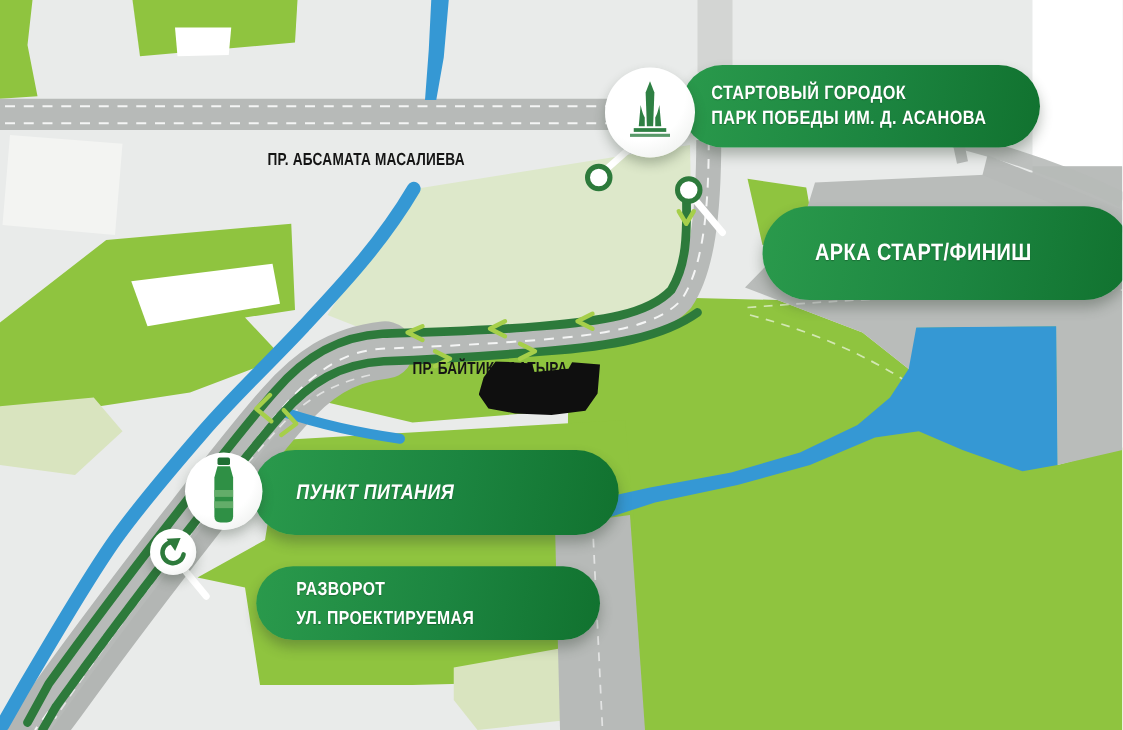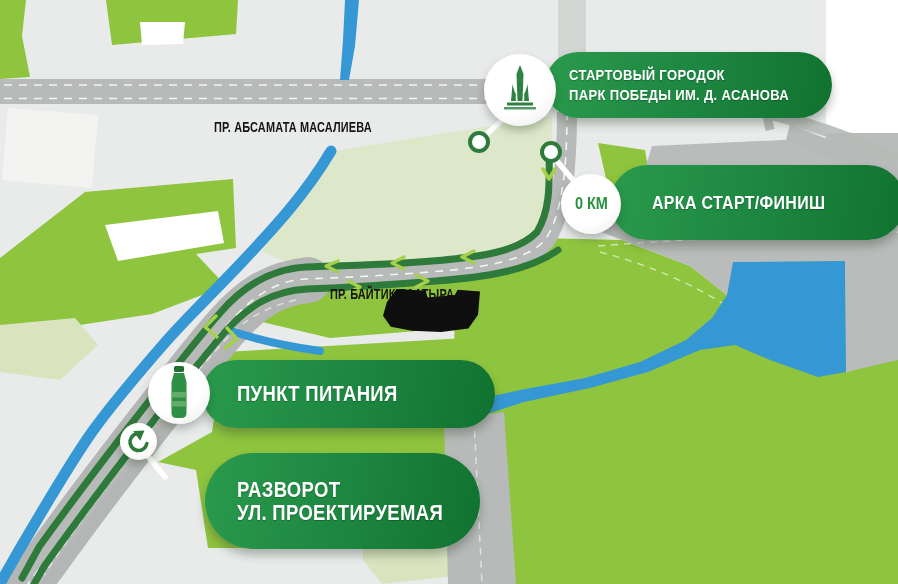--- a/index.html
+++ b/index.html
@@ -32,22 +32,22 @@
   .ring{fill:#fff;stroke:var(--route-green);stroke-width:4}
 
   
   .pill{position:absolute;z-index:3;color:#fff;border-radius:999px;
         background:linear-gradient(100deg,var(--pill-light) 0%,#1c8540 55%,var(--pill-dark) 100%);
         box-shadow:0 6px 10px rgba(40,55,40,.33);display:flex;flex-direction:column;justify-content:center;}
   .pill .line{font-weight:bold;transform:scaleX(.84);transform-origin:left center;
         letter-spacing:.4px;white-space:nowrap;text-shadow:0 1px 1px rgba(0,0,0,.25);}
   .pill-start{left:545px;top:52px;width:263px;height:66px;padding-left:24px;font-size:15.5px;line-height:20px;}
   .pill-arch{left:610px;top:165px;width:253px;height:75px;padding-left:42px;font-size:19px;}
-  .pill-food{left:202px;top:360px;width:258px;height:68px;padding-left:35px;font-size:22px;}
-  .pill-turn{left:205px;top:453px;width:243px;height:96px;padding-left:32px;font-size:22px;line-height:23px;}
+  .pill-food{left:202px;top:360px;width:258px;height:68px;padding-left:35px;font-size:17px;font-style:italic;}
+  .pill-turn{left:205px;top:453px;width:243px;height:59px;padding-left:32px;font-size:15px;line-height:23px;}
 
   .circle-badge{position:absolute;z-index:4;border-radius:50%;
         background:radial-gradient(circle at 38% 30%,#ffffff 55%,#e7eae7 100%);
         box-shadow:0 5px 9px rgba(40,55,40,.3);display:flex;align-items:center;justify-content:center;}
   .badge-monument{left:484px;top:54px;width:72px;height:72px;}
   .badge-bottle{left:148px;top:362px;width:62px;height:62px;}
   .badge-uturn{left:120px;top:423px;width:37px;height:37px;}
   .km-circle{position:absolute;z-index:4;border-radius:50%;
         background:radial-gradient(circle at 38% 30%,#ffffff 58%,#e7eae7 100%);
         box-shadow:0 5px 9px rgba(40,55,40,.3);color:var(--km-green);
@@ -157,23 +157,20 @@
         <path d="M9,9 L7.5,-8 Q6,-1 4.2,2 L4.2,9 Z"></path>
         <rect x="-13" y="10.5" width="26" height="3"></rect>
         <rect x="-16" y="15" width="32" height="2.5" opacity="0.8"></rect>
       </g>
     </svg>
   </div>
 
   <div class="pill pill-arch">
     <div class="line">АРКА СТАРТ/ФИНИШ</div>
   </div>
-  <div class="km-circle km-0">
-    <span>0 КМ</span>
-  </div>
 
   <div class="pill pill-food">
     <div class="line">ПУНКТ ПИТАНИЯ</div>
   </div>
   <div class="circle-badge badge-bottle">
     <svg width="62" height="62" viewBox="0 0 62 62">
       <g transform="translate(31,32)">
         <rect x="-5" y="-28" width="10" height="6" rx="1.5" fill="#1f6f33"></rect>
         <path d="M-5,-21 L5,-21 L7.5,-12 L7.5,19 Q7.5,24 2.5,24 L-2.5,24 Q-7.5,24 -7.5,19 L-7.5,-12 Z" fill="#2f9045"></path>
         <rect x="-7.5" y="-2" width="15" height="5.5" fill="#63ad69"></rect>

